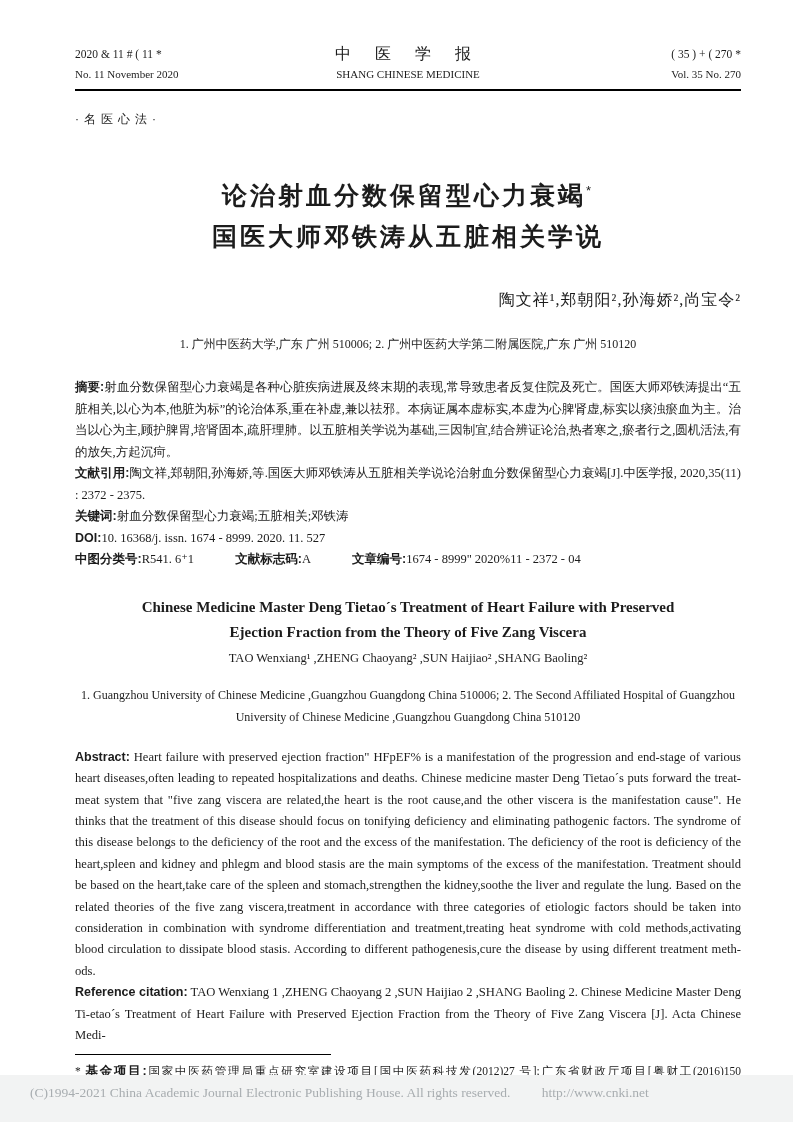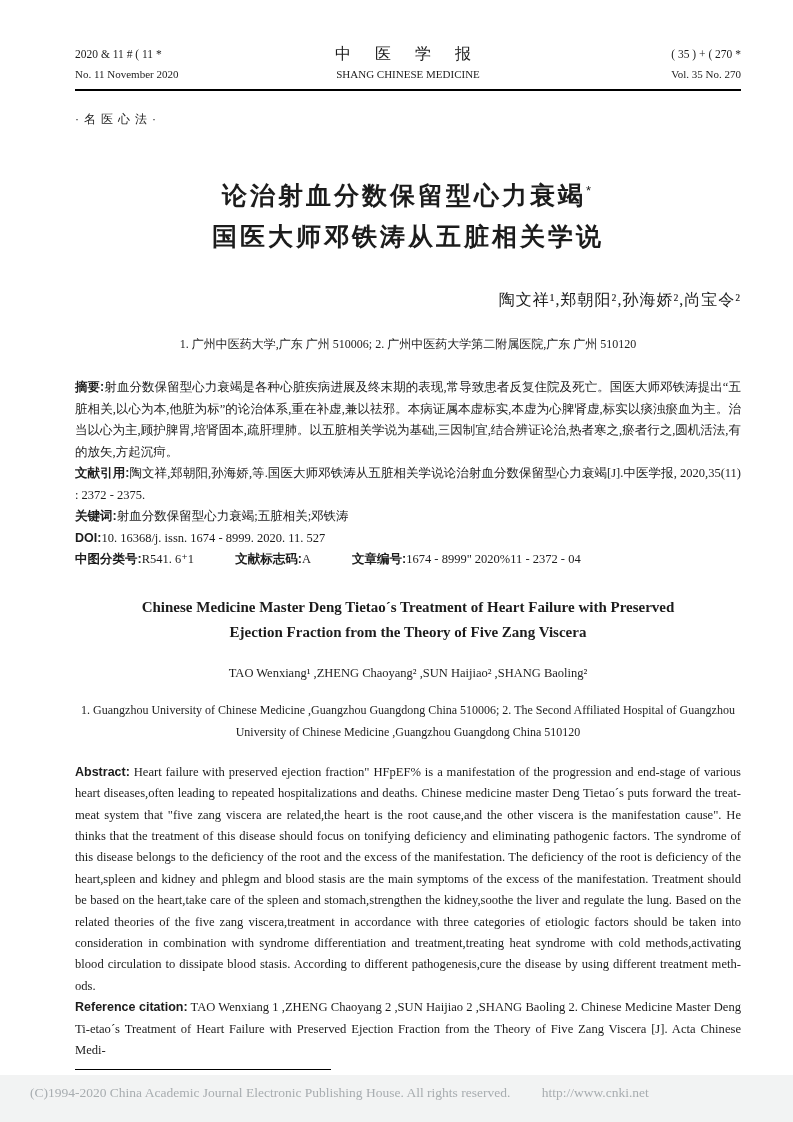--- a/index.html
+++ b/index.html
@@ -80,21 +80,21 @@
   .meta-inline span.pair { margin-right: 38px; white-space: nowrap; }
 
   .title-en {
     margin-top: 24px;
     text-align: center;
     font-weight: bold;
     font-size: 15px;
     line-height: 25px;
   }
   .authors-en {
-    margin-top: 21px;
+    margin-top: 6px;
     text-align: center;
     font-size: 12.5px;
   }
   .affil-en {
     margin-top: 18px;
     text-align: center;
     font-size: 12px;
     line-height: 22px;
   }
 
@@ -191,16 +191,16 @@
     <div class="footnote-rule"></div>
 
     <div class="footnote">
       <span>*</span>
       <span class="lbl">基金项目:</span><span>国家中医药管理局重点研究室建设项目[国中医药科技发(2012)27 号];广东省财政厅项目[粤财工(2016)150 号:2017KT1000];广东省中医院中医学术流派传承工作室建设项目[中医二院(2013)233 号]</span>
     </div>
 
   </div>
 
   <div class="watermark-bar">
-    <span>(C)1994-2020 China Academic Journal Electronic Publishing House. All rights reserved.</span>
+    <span>(C)1994-2021 China Academic Journal Electronic Publishing House. All rights reserved.</span>
     <span class="url">http://www.cnki.net</span>
   </div>
 </div>
 
 </body></html>

